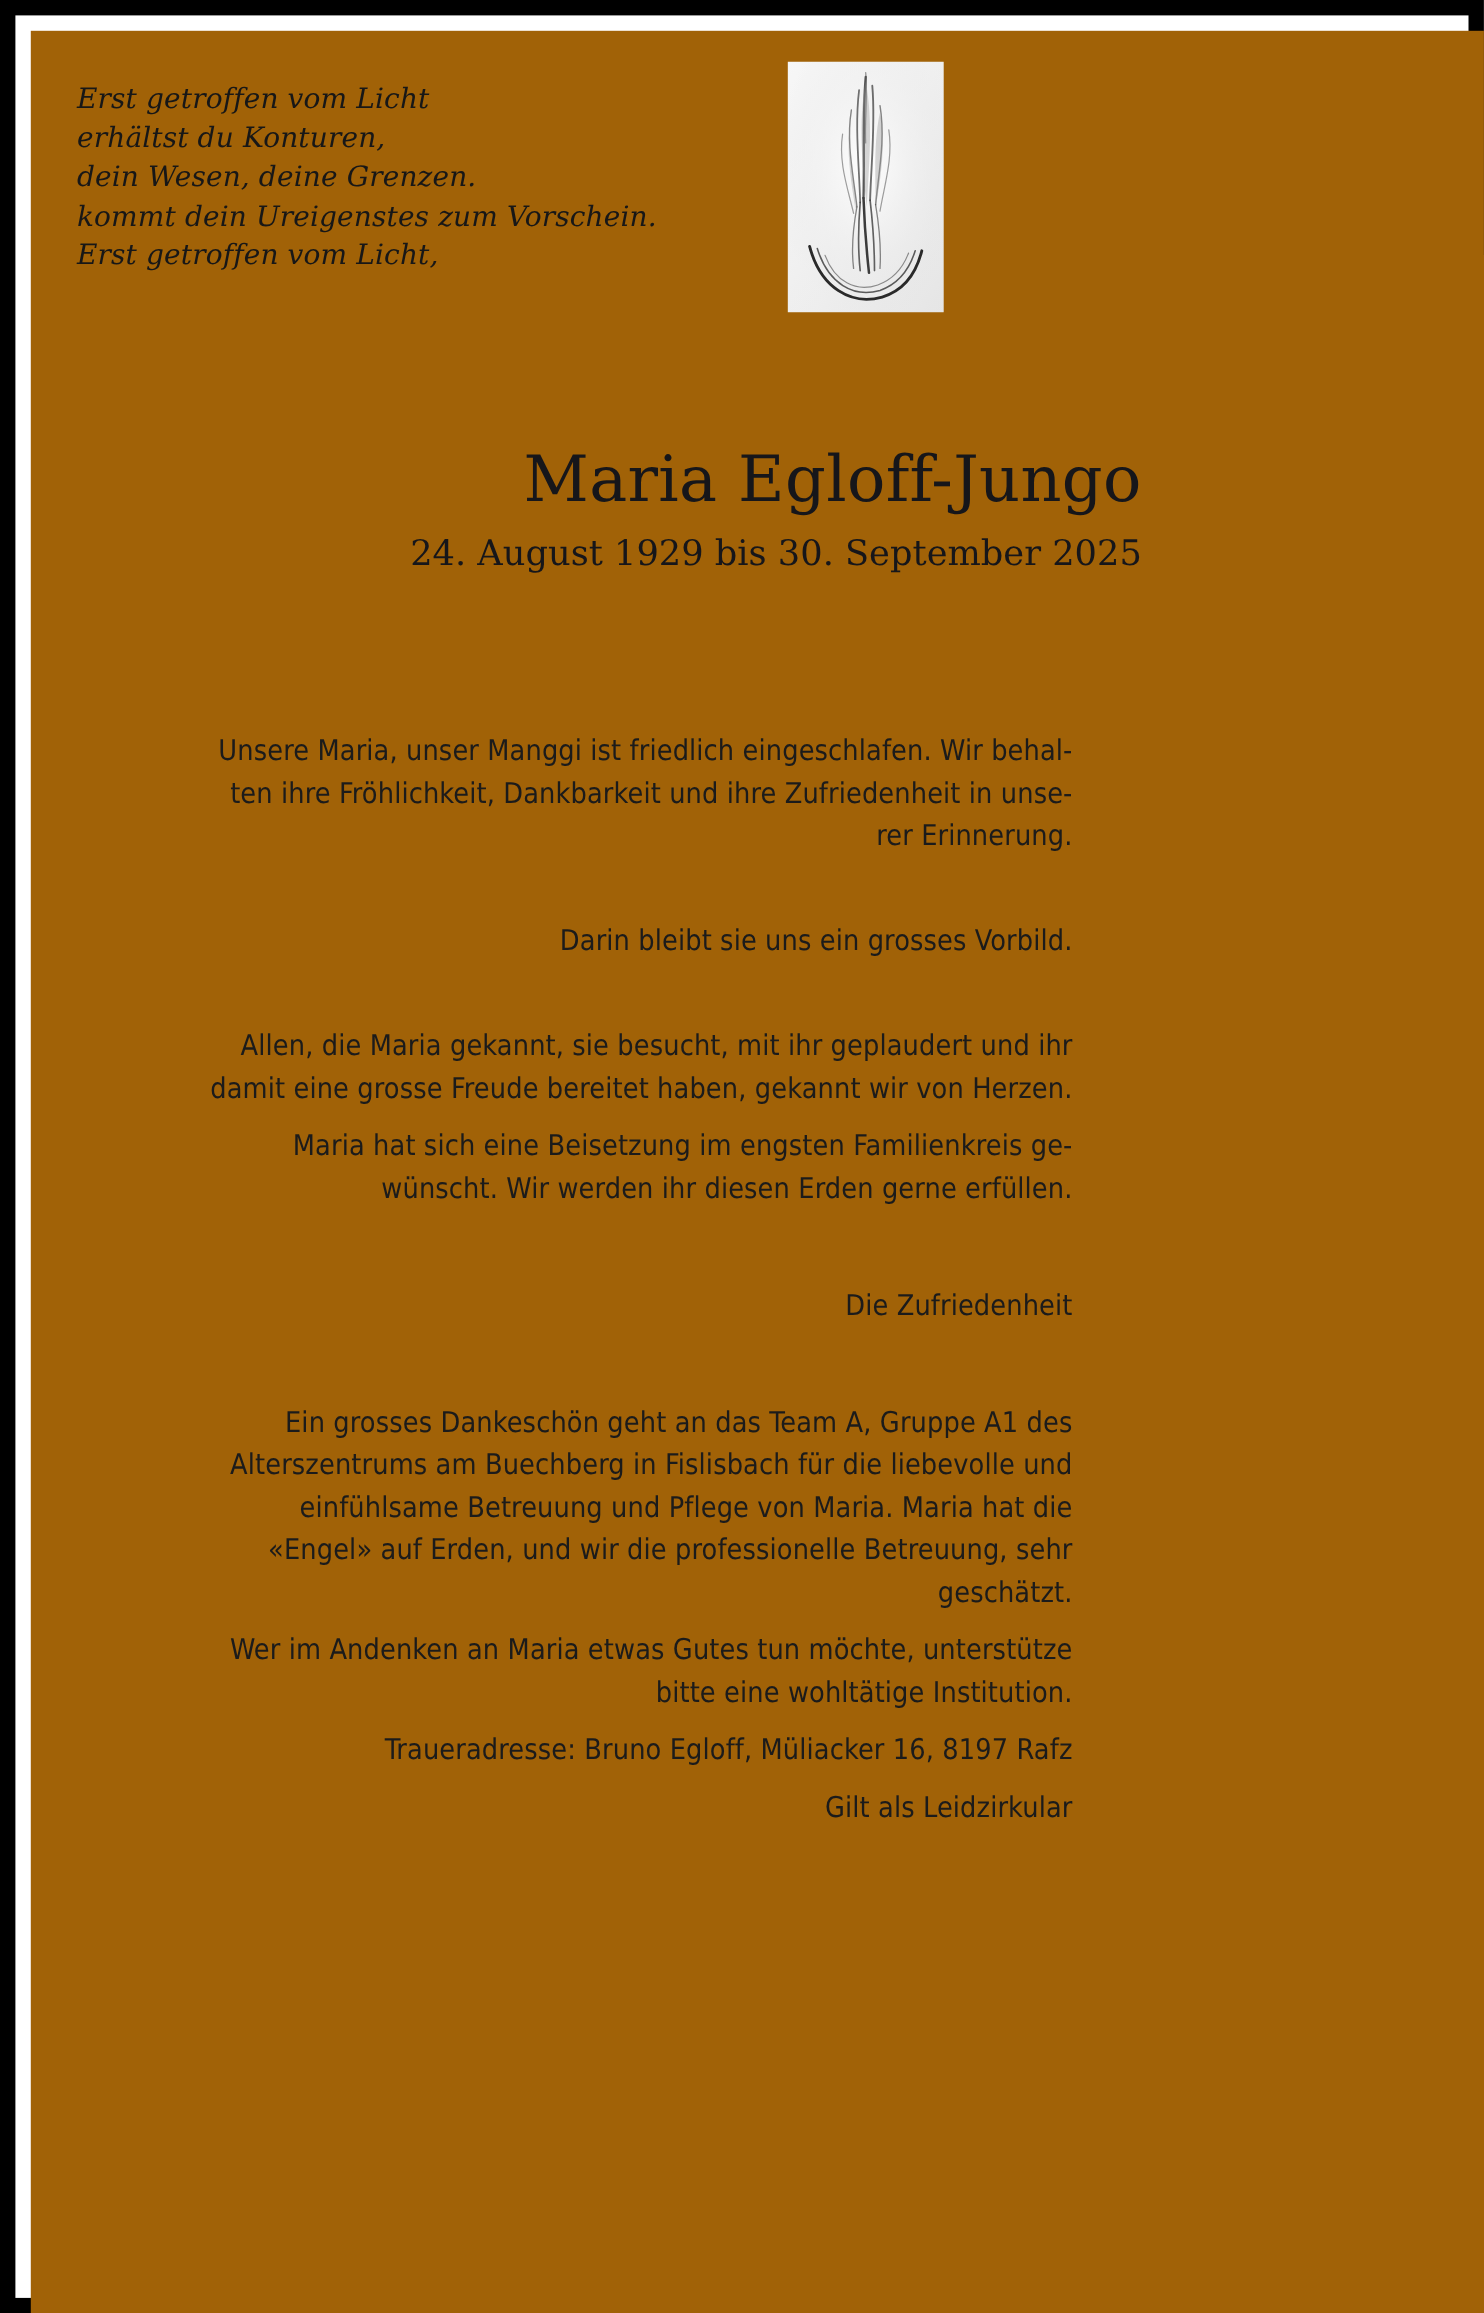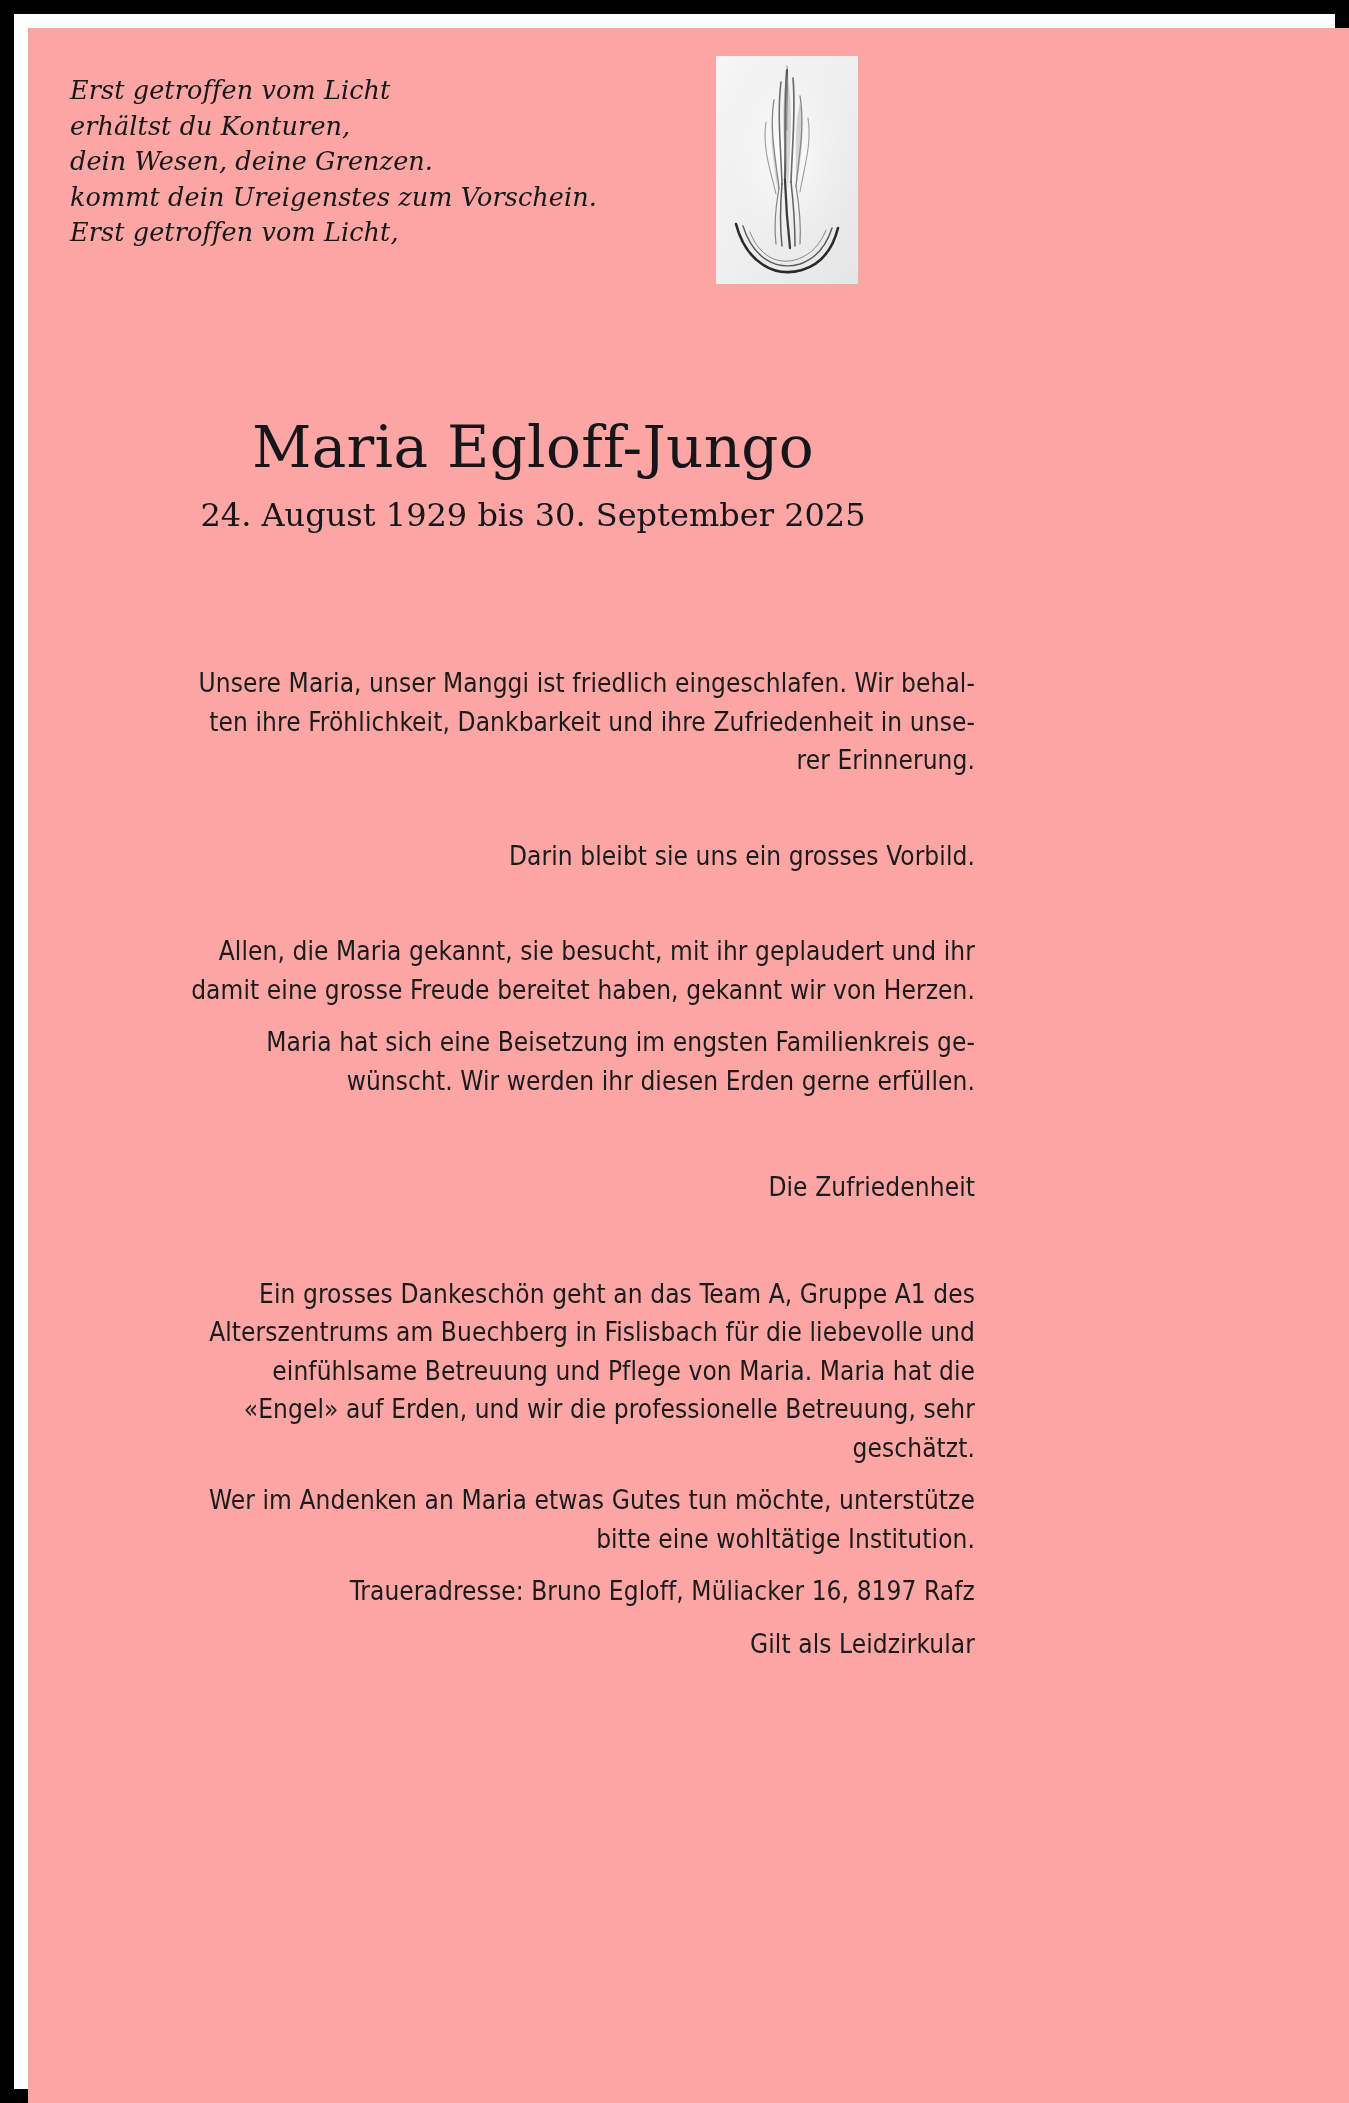--- a/index.html
+++ b/index.html
@@ -26,21 +26,21 @@
     border: 14px solid #000000;
     background: #ffffff;
   }
 
   #notice-inner {
     position: absolute;
     left: 14px;
     top: 14px;
     width: 1321px;
     height: 2075px;
-    background: #fca5a5;
+    background: #a16207;
     box-sizing: border-box;
   }
 
   
   #verse-block {
     position: absolute;
     left: 42px;
     top: 45px;
     width: 700px;
   }
@@ -61,23 +61,23 @@
     top: 28px;
     width: 142px;
     height: 228px;
   }
   #artwork svg { display: block; }
 
   
   #name-block {
     position: absolute;
     left: 0;
-    top: 386px;
+    top: 374px;
     width: 1010px;
-    text-align: center;
+    text-align: right;
   }
   #deceased-name {
     font-family: "DejaVu Serif", "Liberation Serif", serif;
     font-weight: 400;
     font-size: 58px;
     line-height: 66px;
     letter-spacing: 0.3px;
     color: #16161a;
   }
   #life-dates {

